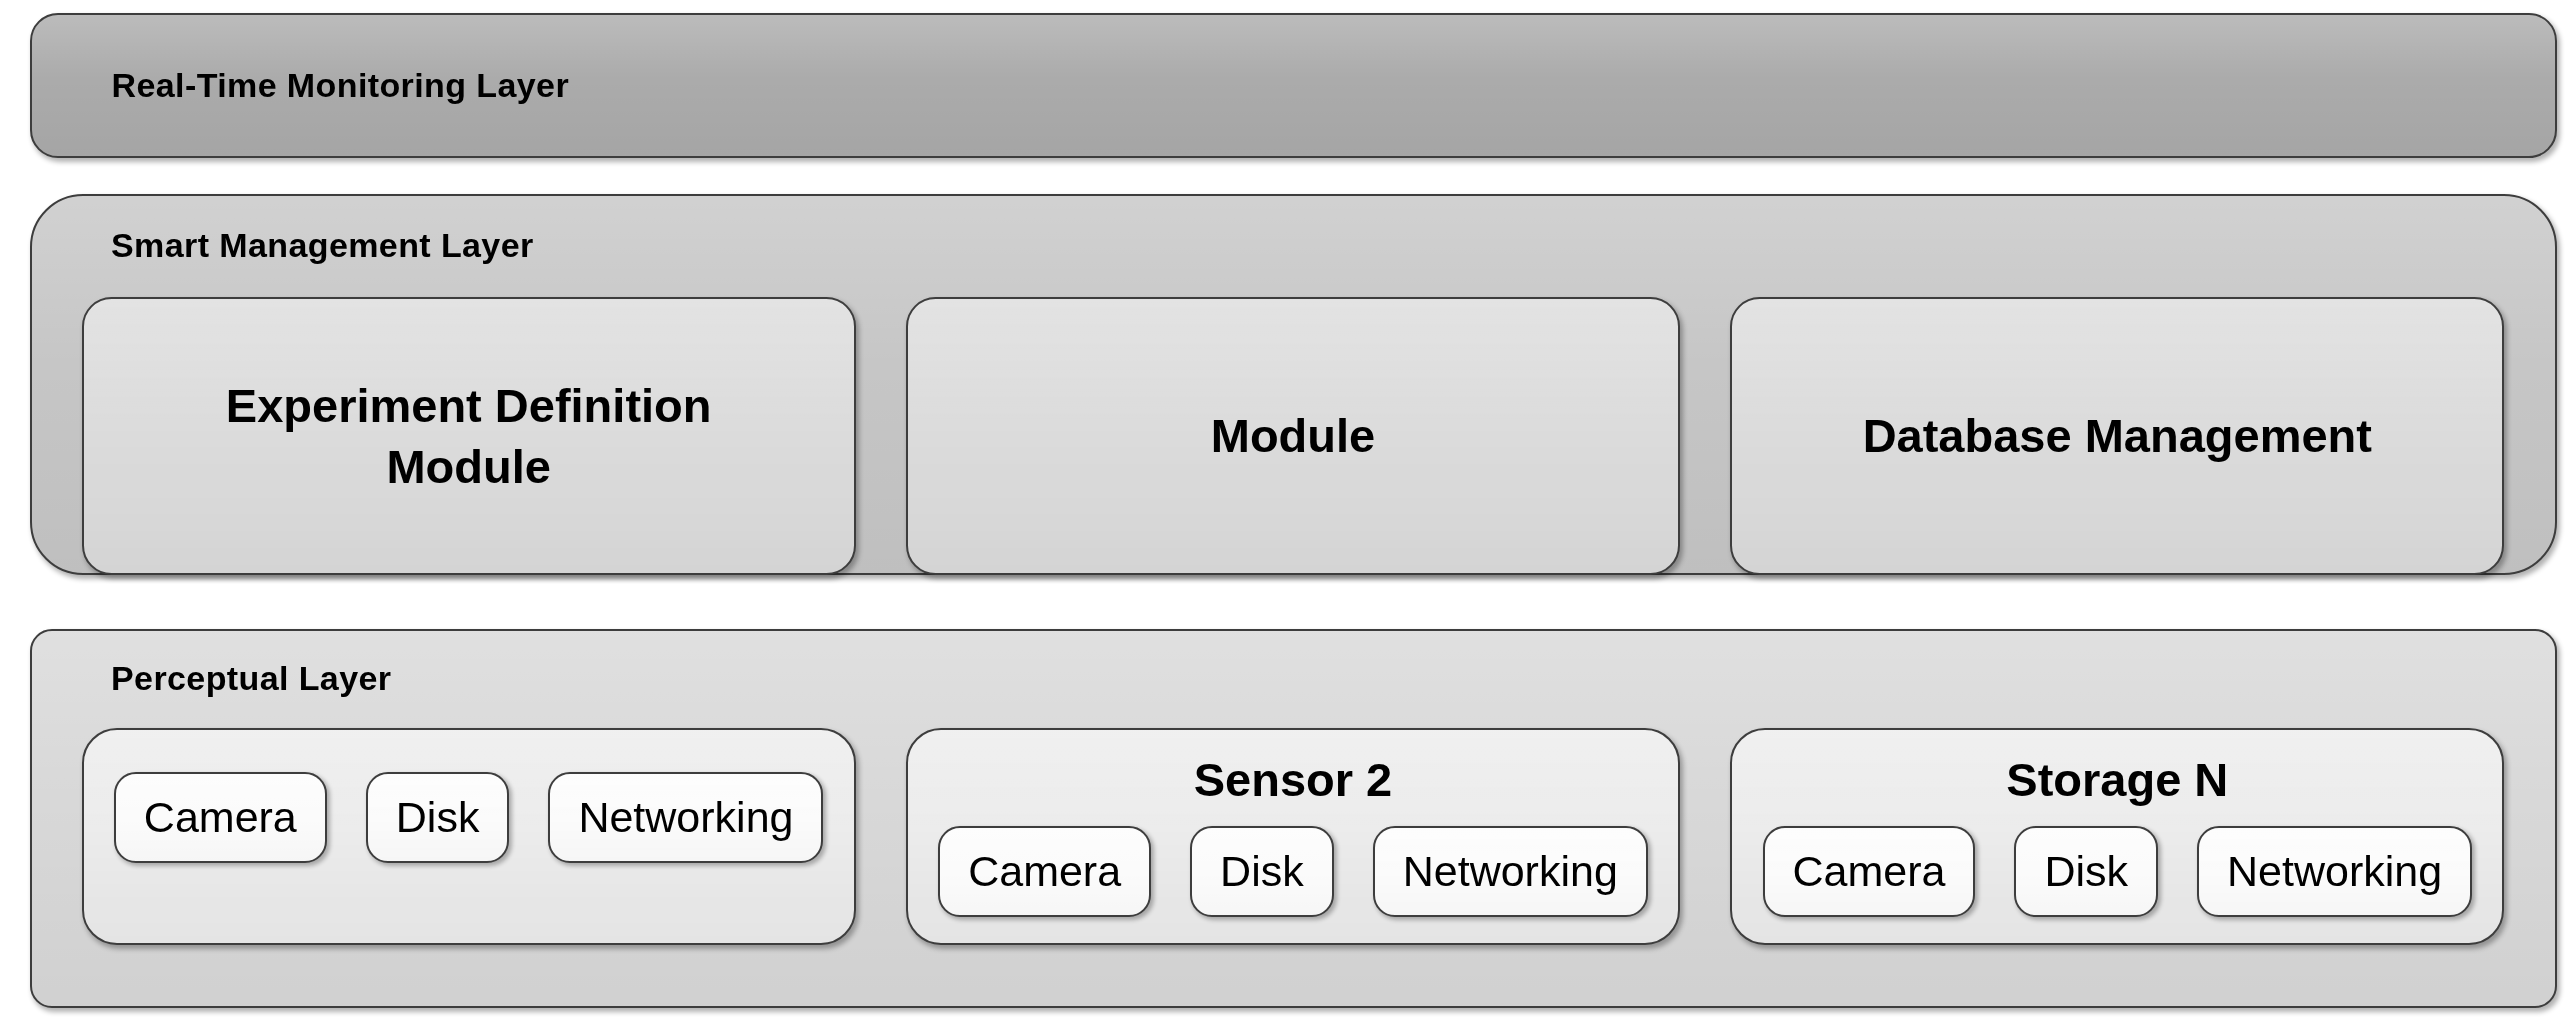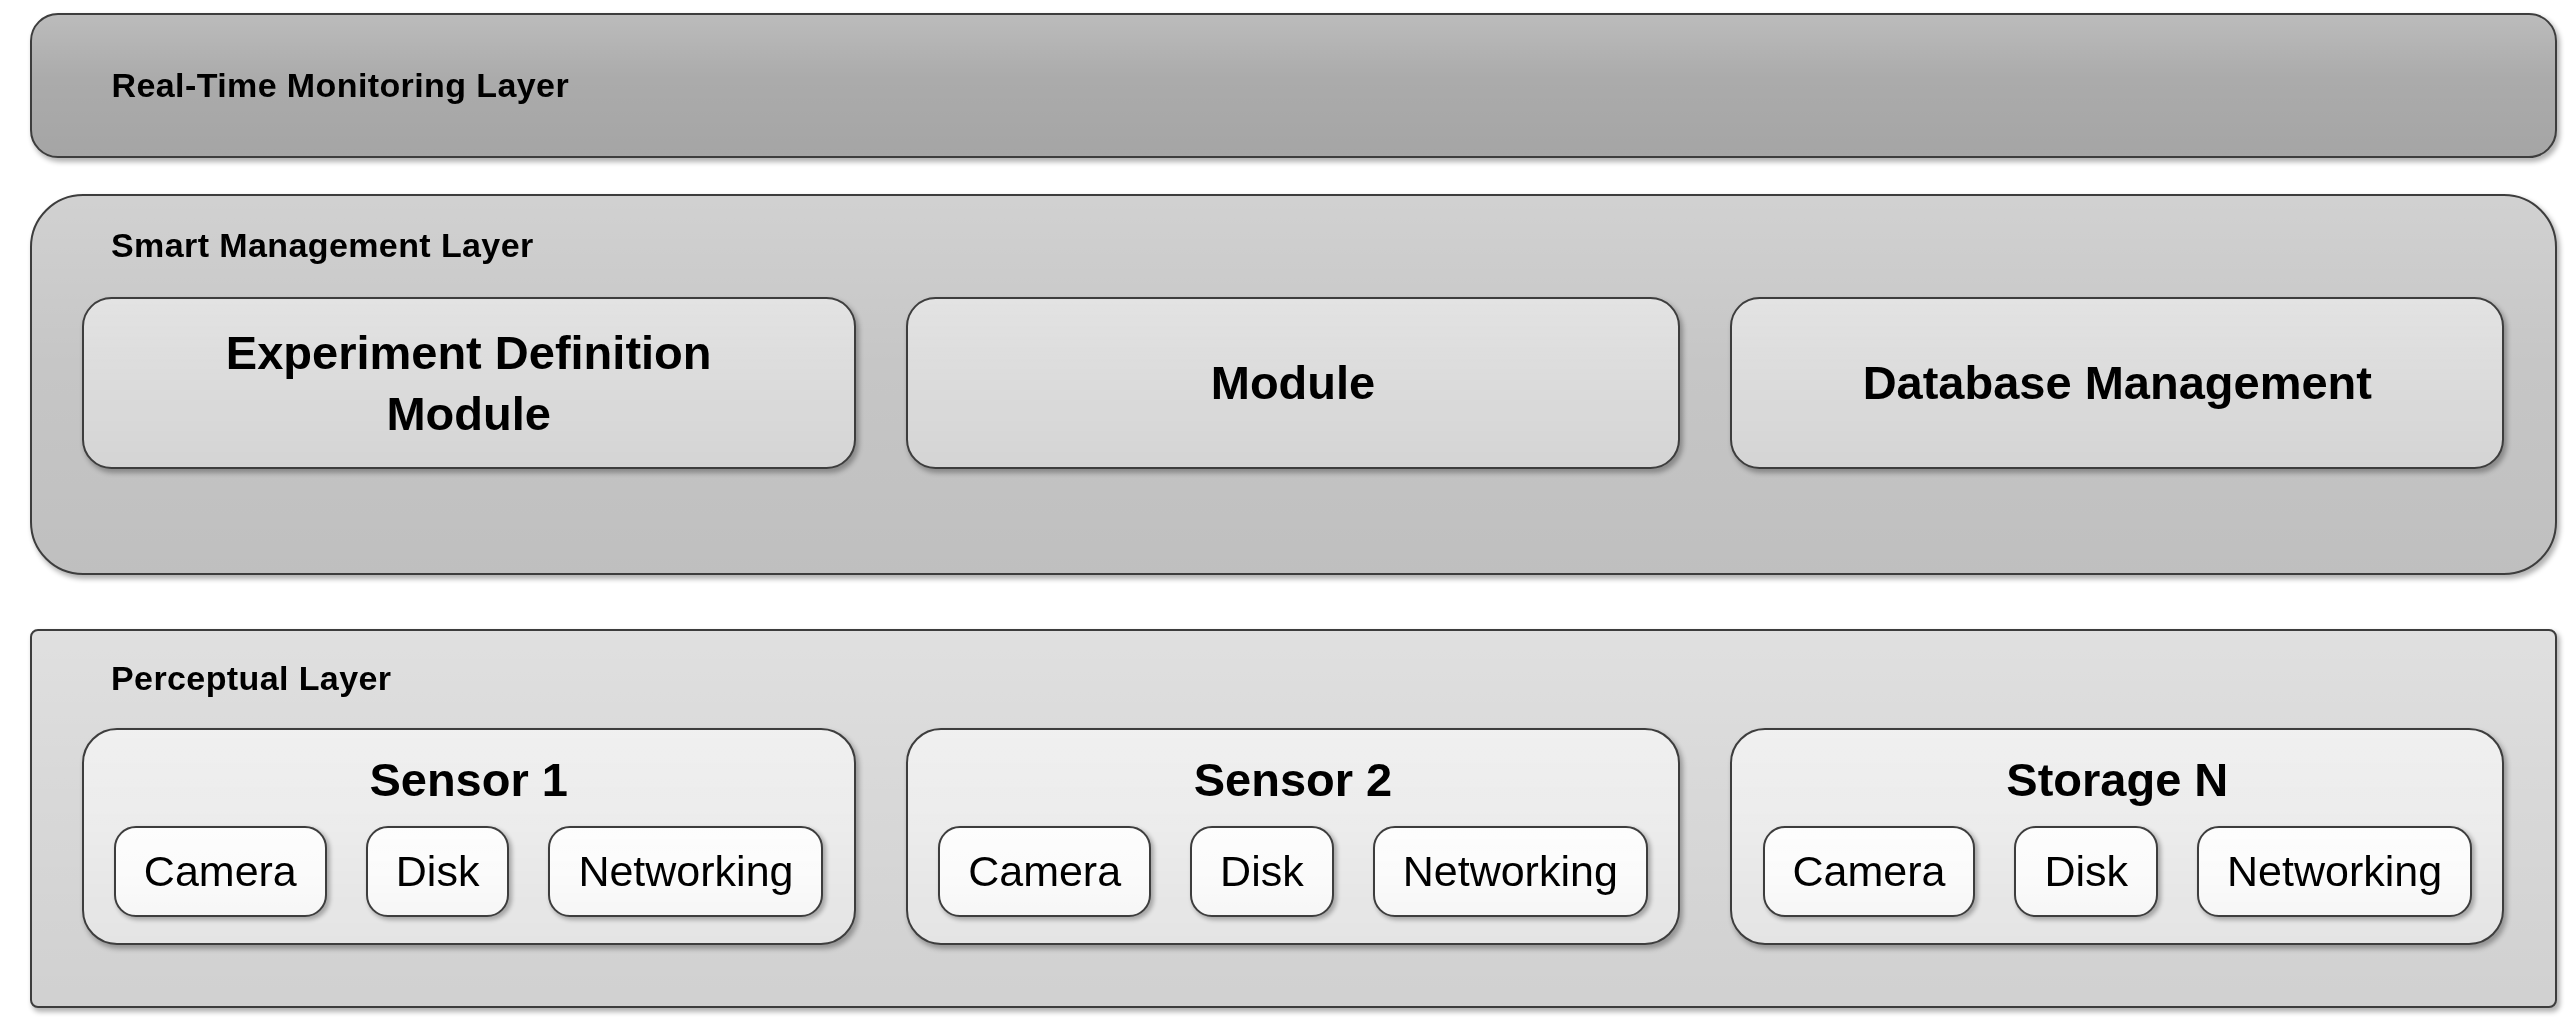--- a/index.html
+++ b/index.html
@@ -49,41 +49,41 @@
     padding: 29.5px 50px 0 50px;
   }
   .layer-management .layer-title,
   .layer-perceptual .layer-title {
     margin-left: 29.5px;
   }
   .modules-row {
     margin-top: 32px;
     display: flex;
     gap: 50px;
-    height: 172px;
+    height: 278px;
   }
   .module {
     flex: 1 1 0;
     border-radius: 29.5px;
     background-color: var(--module-fill, #dcdcdc);
     display: flex;
     align-items: center;
     justify-content: center;
     text-align: center;
   }
   .module-label {
     font-size: 47px;
     font-weight: 700;
     line-height: 1.3;
   }
   .tline { display: block; }
   .layer-perceptual {
     top: 629px;
     height: 379px;
-    border-radius: 8px;
+    border-radius: 22px;
     background-color: var(--perceptual-fill, #d8d8d8);
     padding: 28px 50px 0 50px;
   }
   .sensors-row {
     margin-top: 29.5px;
     display: flex;
     gap: 50px;
     height: 217px;
   }
   .sensor {
@@ -150,21 +150,20 @@
         </div>
       </div>
     </div>
   </div>
 
   <div class="layer layer-perceptual box">
     <div class="layer-title">Perceptual Layer</div>
     <div class="sensors-row">
 
       <div class="sensor box">
-        <div class="sensor-title">Sensor 1</div>
         <div class="components-row">
           <div class="component">Camera</div>
           <div class="component">Disk</div>
           <div class="component">Networking</div>
         </div>
       </div>
 
       <div class="sensor box">
         <div class="sensor-title">Sensor 2</div>
         <div class="components-row">

